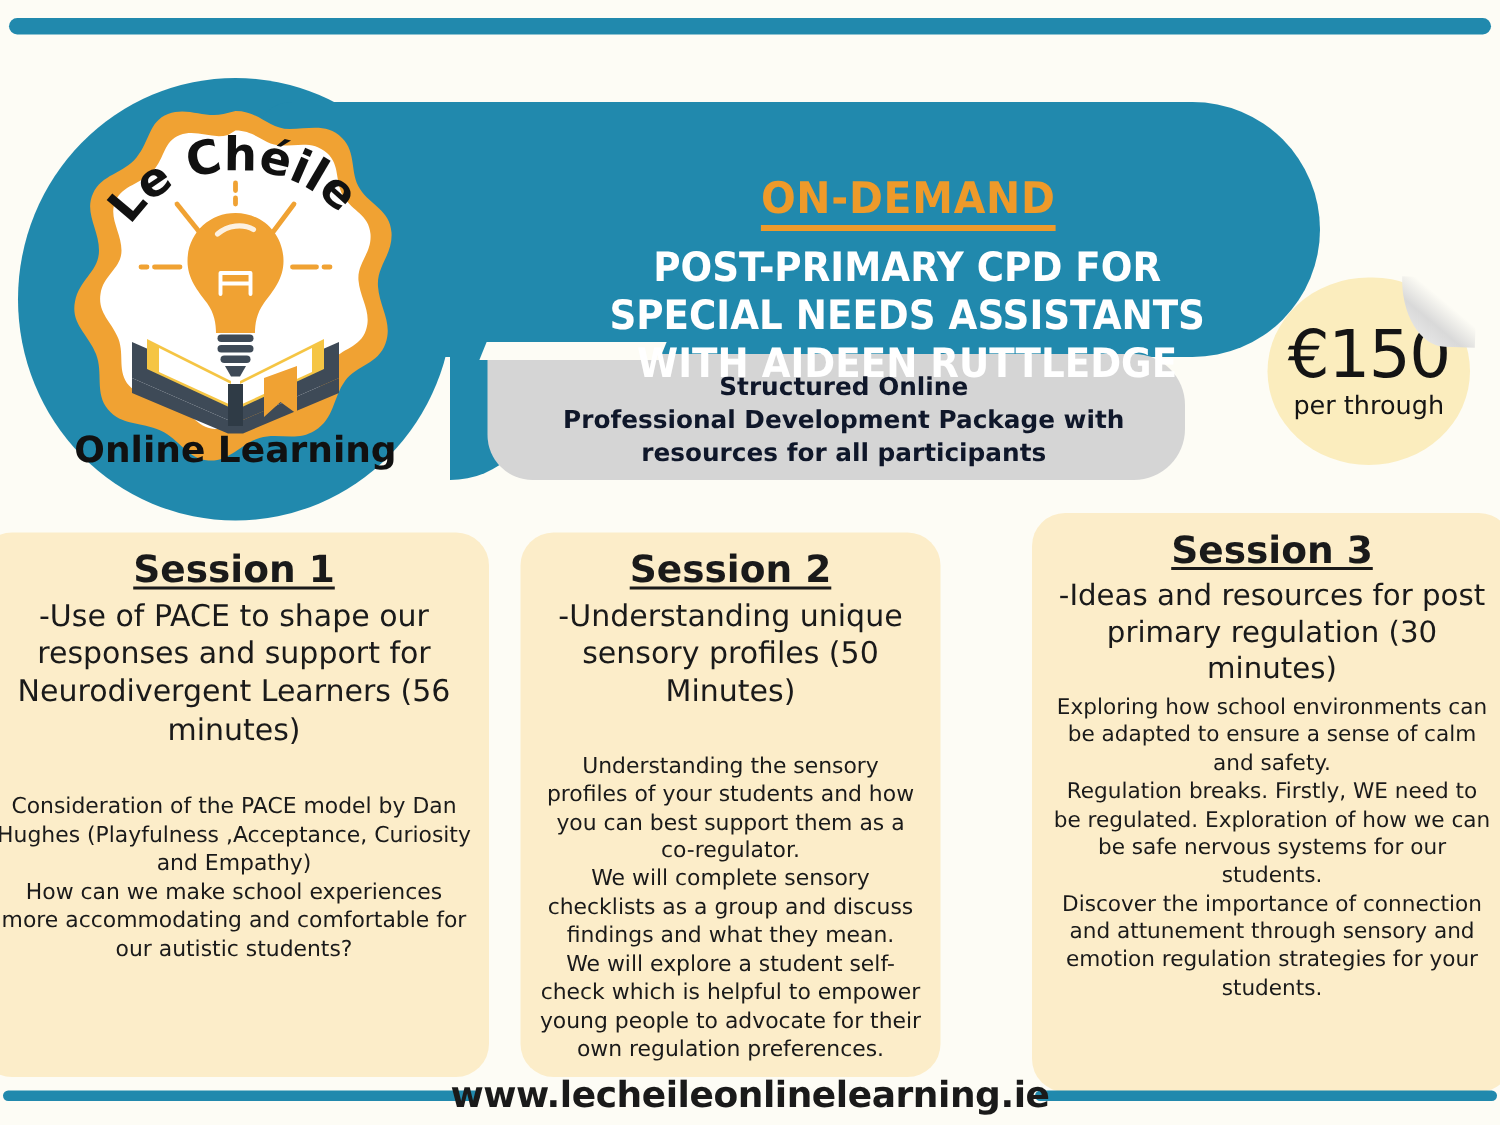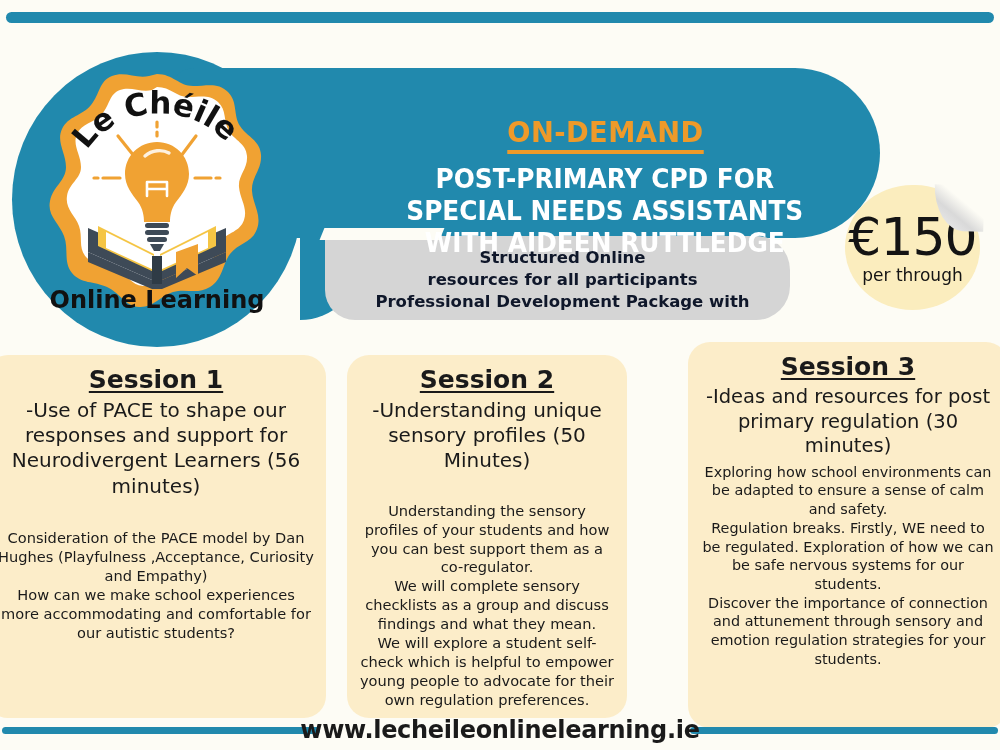--- a/index.html
+++ b/index.html
@@ -107,21 +107,21 @@
     border-bottom-left-radius:60% 100%;
     border-top-right-radius:8px;
     transform:rotate(2deg);
   }
   .sticker-inner{
     position:absolute; left:845px; top:185px; width:135px; height:125px;
     display:flex; flex-direction:column; align-items:center; justify-content:center;
     color:#141414; text-align:center;
     font-family:"DejaVu Sans", sans-serif;
   }
-  .price{ font-size:52px; font-weight:400; line-height:1; letter-spacing:-1px; }
+  .price{ font-size:44px; font-weight:400; line-height:1; letter-spacing:-1px; }
   .price-sub{ font-size:17px; font-weight:400; margin-top:2px; letter-spacing:0px; }
 
   
   .card{
     position:absolute;
     background:#FCEDC9;
     border-radius:22px;
     padding:10px 12px 12px;
     text-align:center;
     color:#1A1A1A;
@@ -210,22 +210,22 @@
     <div class="ondemand">ON-DEMAND</div>
     <div class="head-lines">
       <div class="head-line">POST-PRIMARY CPD FOR</div>
       <div class="head-line">SPECIAL NEEDS ASSISTANTS</div>
       <div class="head-line">WITH AIDEEN RUTTLEDGE</div>
     </div>
   </div>
 
   <div class="gray-text">
     <div>Structured Online</div>
+    <div>Professional Development Package with</div>
     <div>resources for all participants</div>
-    <div>Professional Development Package with</div>
   </div>
 
   <div class="sticker"></div>
   <div class="sticker-inner">
     <div class="price">€150</div>
     <div class="price-sub">per through</div>
   </div>
   <div class="sticker-curl"></div>
 
   <div class="badge-wrap">

